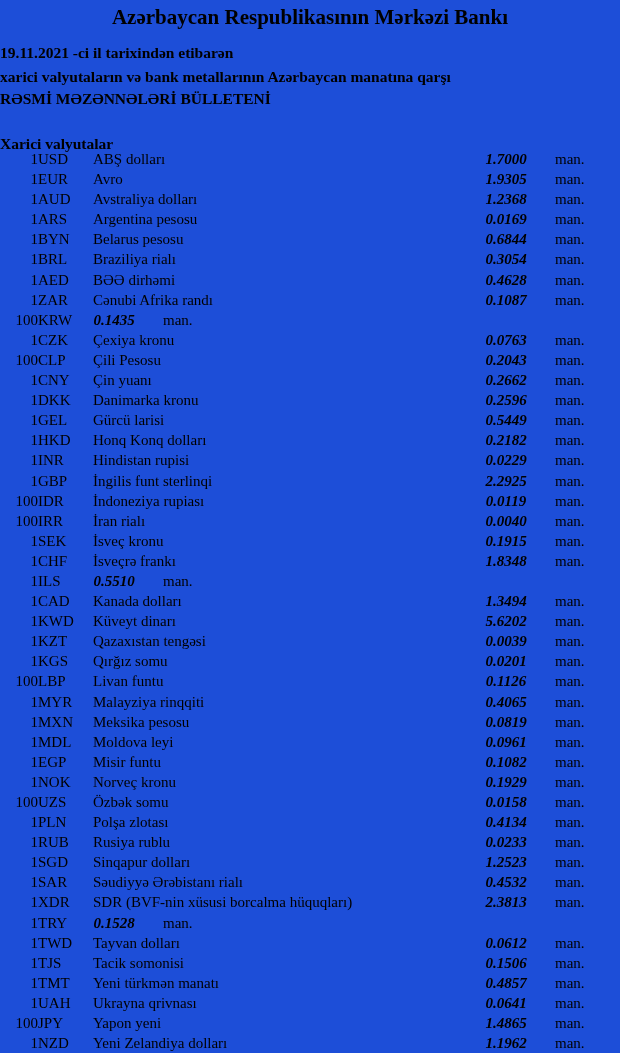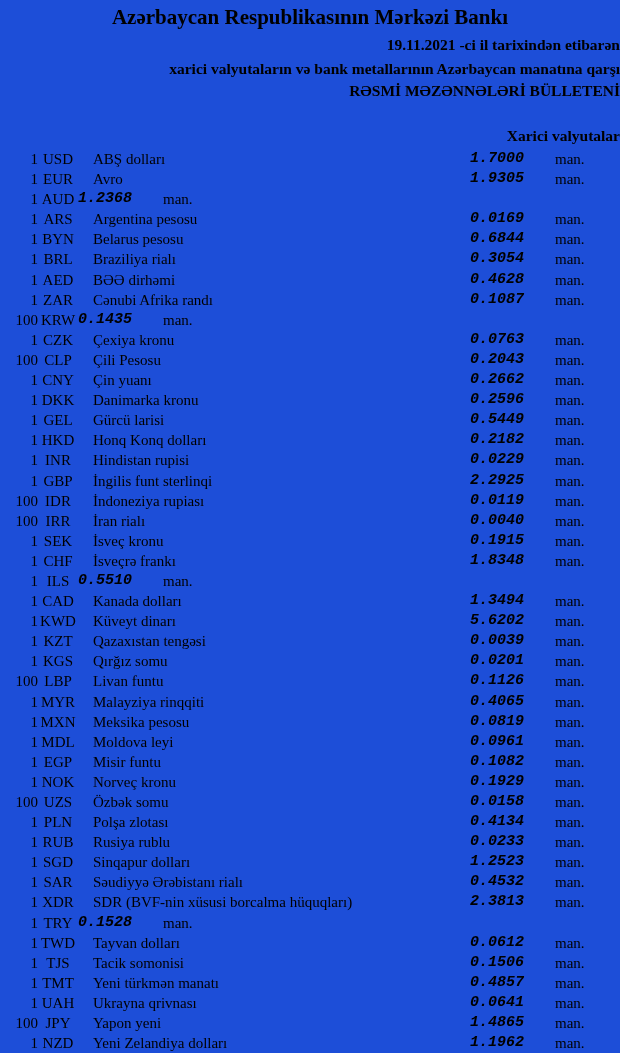--- a/index.html
+++ b/index.html
@@ -11,37 +11,37 @@
   .page {
     position: relative; width: 620px; height: 1053px;
     overflow: hidden; background: #1d4ed8;
   }
   .title {
     position: absolute; top: 4px; left: 0; width: 620px;
     text-align: center; font-size: 21px; font-weight: bold; line-height: 26px;
   }
   .subline {
     position: absolute; left: 0; width: 620px;
-    text-align: right; font-size: 15.5px; font-weight: bold; line-height: 17px;
+    text-align: left; font-size: 15.5px; font-weight: bold; line-height: 17px; margin-top: 8px;
   }
   .l2 { top: 36px; }
   .l3 { top: 60px; }
   .l4 { top: 82px; }
   .section { top: 127px; }
   .rates { position: absolute; top: 149px; left: 0; width: 620px; }
   .row {
     display: flex; height: 20.1px; line-height: 20.1px;
     font-size: 15px; padding-right: 28px; box-sizing: border-box;
     white-space: nowrap;
   }
   .qty  { flex: 0 0 auto; width: 38px; text-align: right; }
-  .code { flex: 0 0 auto; width: 40px; text-align: center; }
+  .code { flex: 0 0 auto; width: 40px; }
   .name { flex: 1 1 auto; padding-left: 7px; overflow: hidden; margin-left: 8px; }
-  .rate { flex: 0 0 auto; width: 72px; text-align: left;
-          font-weight: bold; font-style: italic; font-family: Liberation Mono, monospace; }
+  .rate { flex: 0 0 auto; width: 72px; text-align: center;
+          font-weight: bold; font-style: italic; }
   .man  { flex: 0 0 auto; width: 50px; padding-left: 13px; box-sizing: border-box; }
 </style>
 </head>
 <body>
 
 <div class="page">
   <div class="title">Azərbaycan Respublikasının Mərkəzi Bankı</div>
   <div class="subline l2">19.11.2021 -ci il tarixindən etibarən</div>
   <div class="subline l3">xarici valyutaların və bank metallarının Azərbaycan manatına qarşı</div>
   <div class="subline l4">RƏSMİ MƏZƏNNƏLƏRİ BÜLLETENİ</div>
@@ -59,20 +59,21 @@
     <span class="qty">1</span>
     <span class="code">EUR</span>
     <span class="name">Avro</span>
     <span class="rate">1.9305</span>
     <span class="man">man.</span>
   </div>
 
   <div class="row">
     <span class="qty">1</span>
     <span class="code">AUD</span>
+    <span class="name">Avstraliya dolları</span>
     <span class="rate">1.2368</span>
     <span class="man">man.</span>
   </div>
 
   <div class="row">
     <span class="qty">1</span>
     <span class="code">ARS</span>
     <span class="name">Argentina pesosu</span>
     <span class="rate">0.0169</span>
     <span class="man">man.</span>

